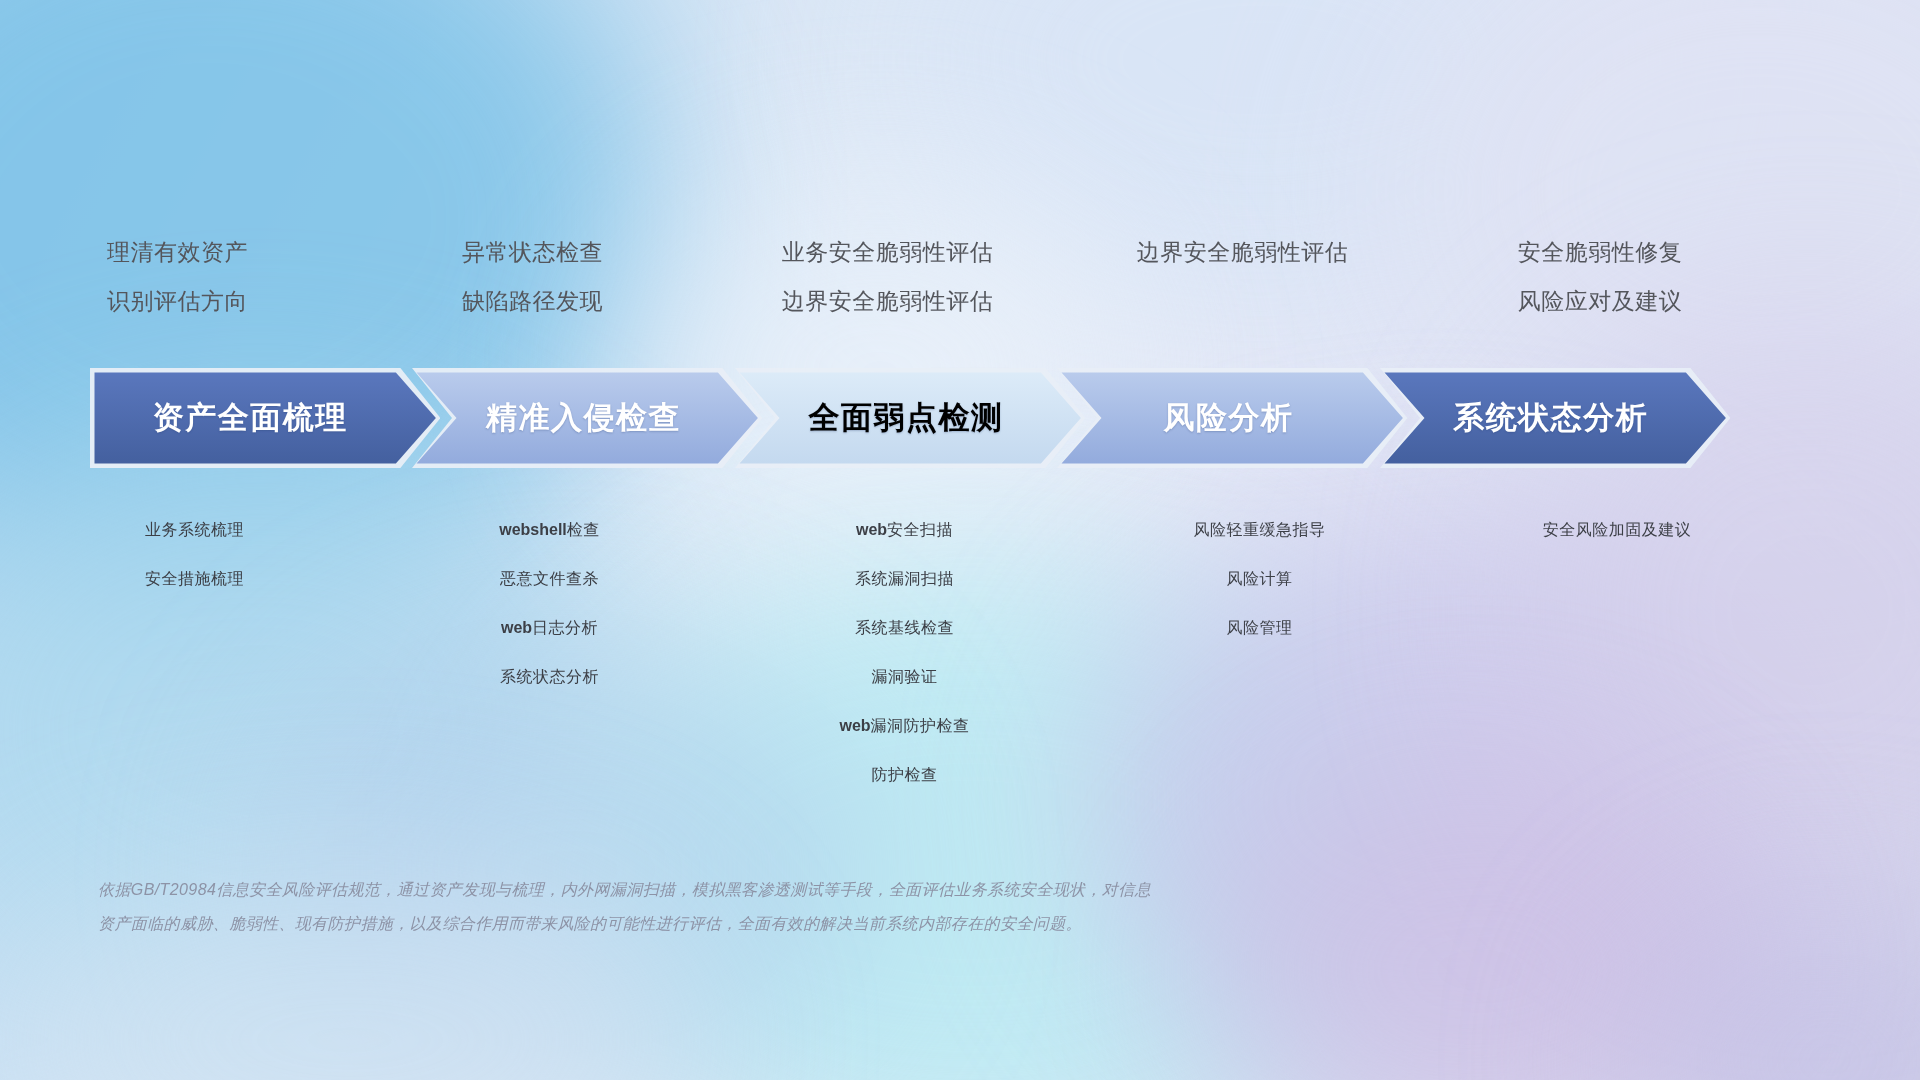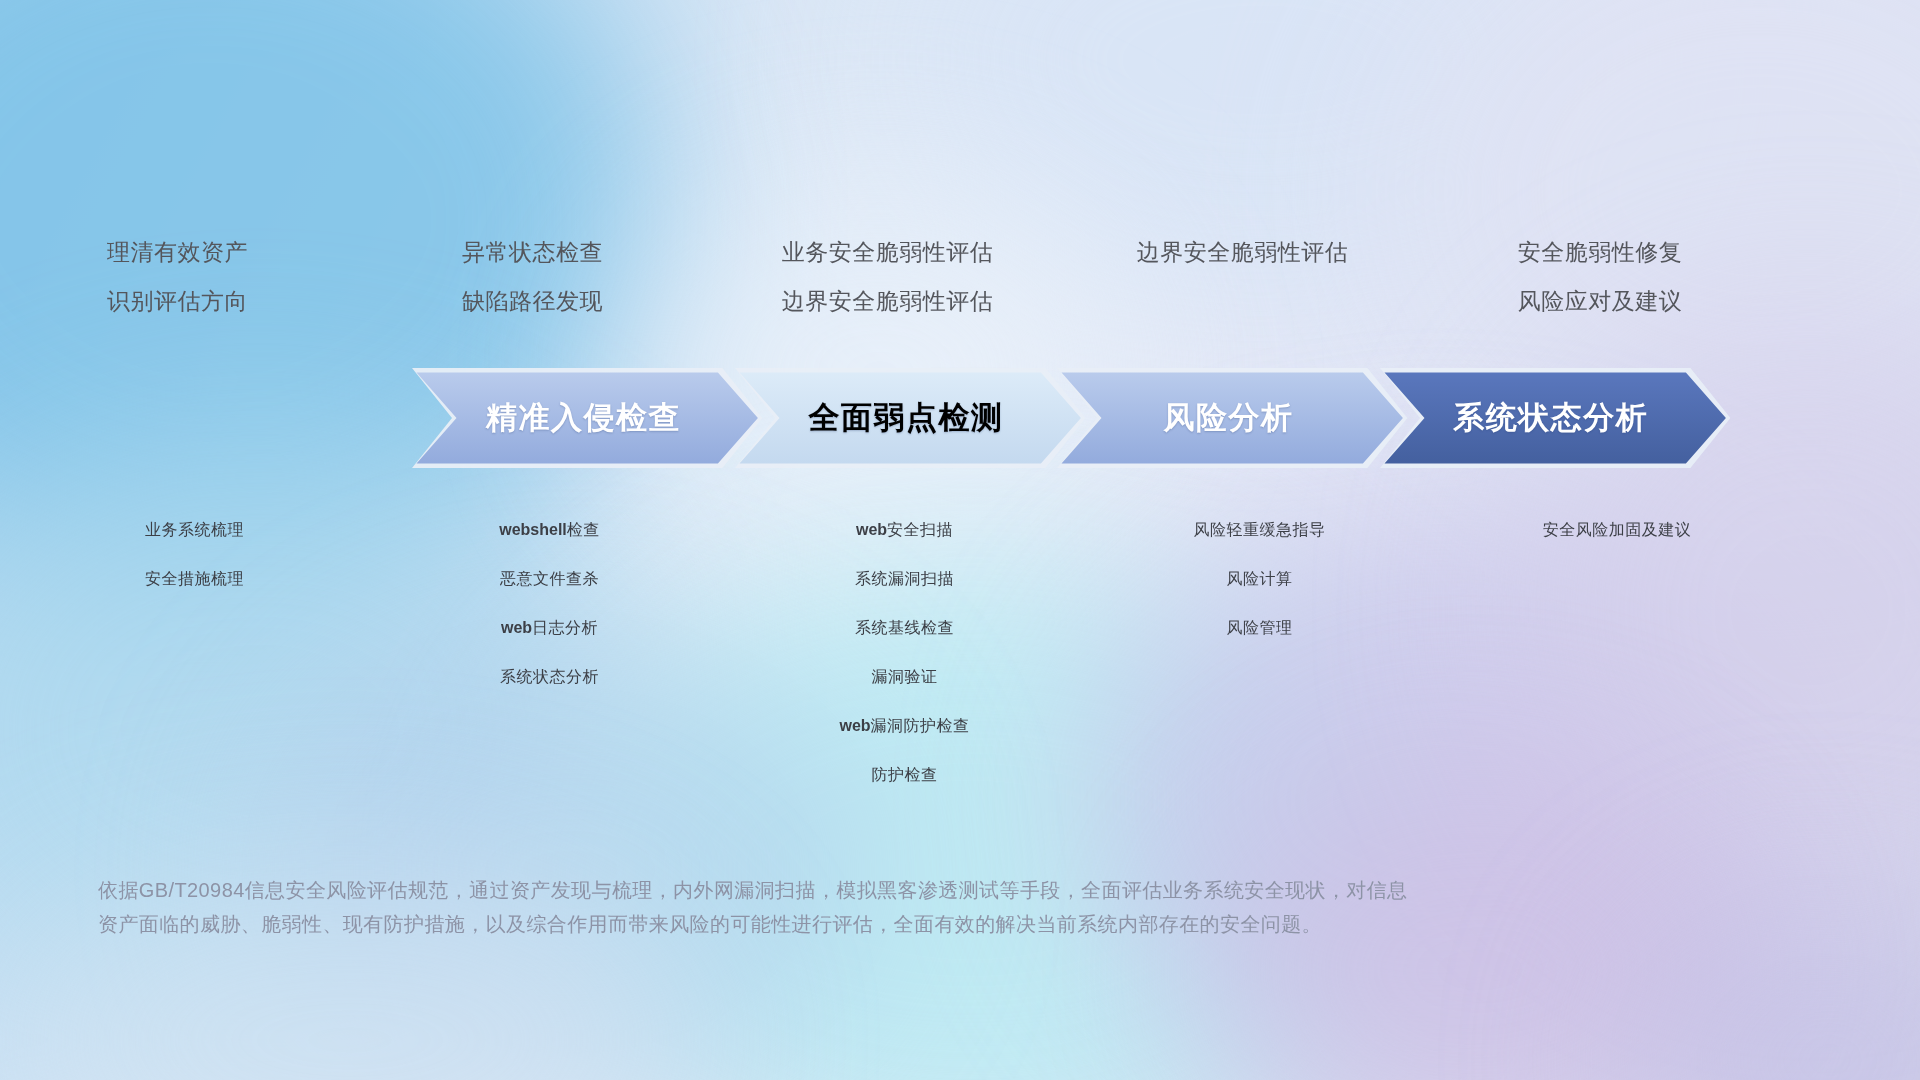--- a/index.html
+++ b/index.html
@@ -66,21 +66,21 @@
     position:relative;z-index:2;width:100%;text-align:center;
     font-size:31px;font-weight:700;letter-spacing:1.5px;
     text-shadow:0 1px 2px rgba(40,60,110,.28);
   }
   .chev.c-dark .lbl{color:#ffffff;}
   .chev.c-mid  .lbl{color:#ffffff;}
 
   
   #footer{
     position:absolute;left:98px;top:873px;width:1520px;
-    color:#8d93a6;font-size:20px;line-height:34px;letter-spacing:.4px;
+    color:#8d93a6;font-size:16px;line-height:34px;letter-spacing:.4px;font-style:italic;
   }
   #footer div{white-space:nowrap;}
 </style>
 </head>
 <body>
 
 <div id="bg">
   <div id="bg-base"></div>
   <div class="blob" id="bg-b1"></div>
   <div class="blob" id="bg-b2"></div>
@@ -114,20 +114,33 @@
       <div class="col" style="width: 355px; padding-top: 0px;">
         <div class="tl">边界安全脆弱性评估</div>
       </div>
       <div class="col" style="width: 360px;">
         <div class="tl">安全脆弱性修复</div>
         <div class="tl">风险应对及建议</div>
       </div>
     </div>
 
   <div id="band">
+      <div class="chev c-dark" style="left: 0px; width: 350.4px;">
+        <svg class="shape" viewBox="0 0 350.4 100" preserveAspectRatio="none" width="350.4" height="100">
+          <defs>
+            <linearGradient id="g0" x1="0" y1="0" x2="0" y2="1">
+              <stop offset="0" stop-color="#5a77bd"></stop>
+              <stop offset="1" stop-color="#44609f"></stop>
+            </linearGradient>
+          </defs>
+          <path d="M0,0 L310.4,0 L350.4,50 L310.4,100 L0,100 Z" fill="#e8eef7" opacity=".95"></path>
+          <path d="M4.5,4.5 L305.9,4.5 L345.9,50 L305.9,95.5 L4.5,95.5 Z" fill="url(#g0)"></path>
+        </svg>
+        <div class="lbl" style="padding-right: 30px;">资产全面梳理</div>
+      </div>
       <div class="chev c-mid" style="left: 322.4px; width: 350.4px;">
         <svg class="shape" viewBox="0 0 350.4 100" preserveAspectRatio="none" width="350.4" height="100">
           <defs>
             <linearGradient id="g1" x1="0" y1="0" x2="0" y2="1">
               <stop offset="0" stop-color="#b9cbec"></stop>
               <stop offset="1" stop-color="#93abdd"></stop>
             </linearGradient>
           </defs>
           <path d="M0,0 L310.4,0 L350.4,50 L310.4,100 L0,100 L40,50 Z" fill="#e8eef7" opacity=".95"></path>
           <path d="M4.5,4.5 L305.9,4.5 L345.9,50 L305.9,95.5 L4.5,95.5 L44.5,50 Z" fill="url(#g1)"></path>

